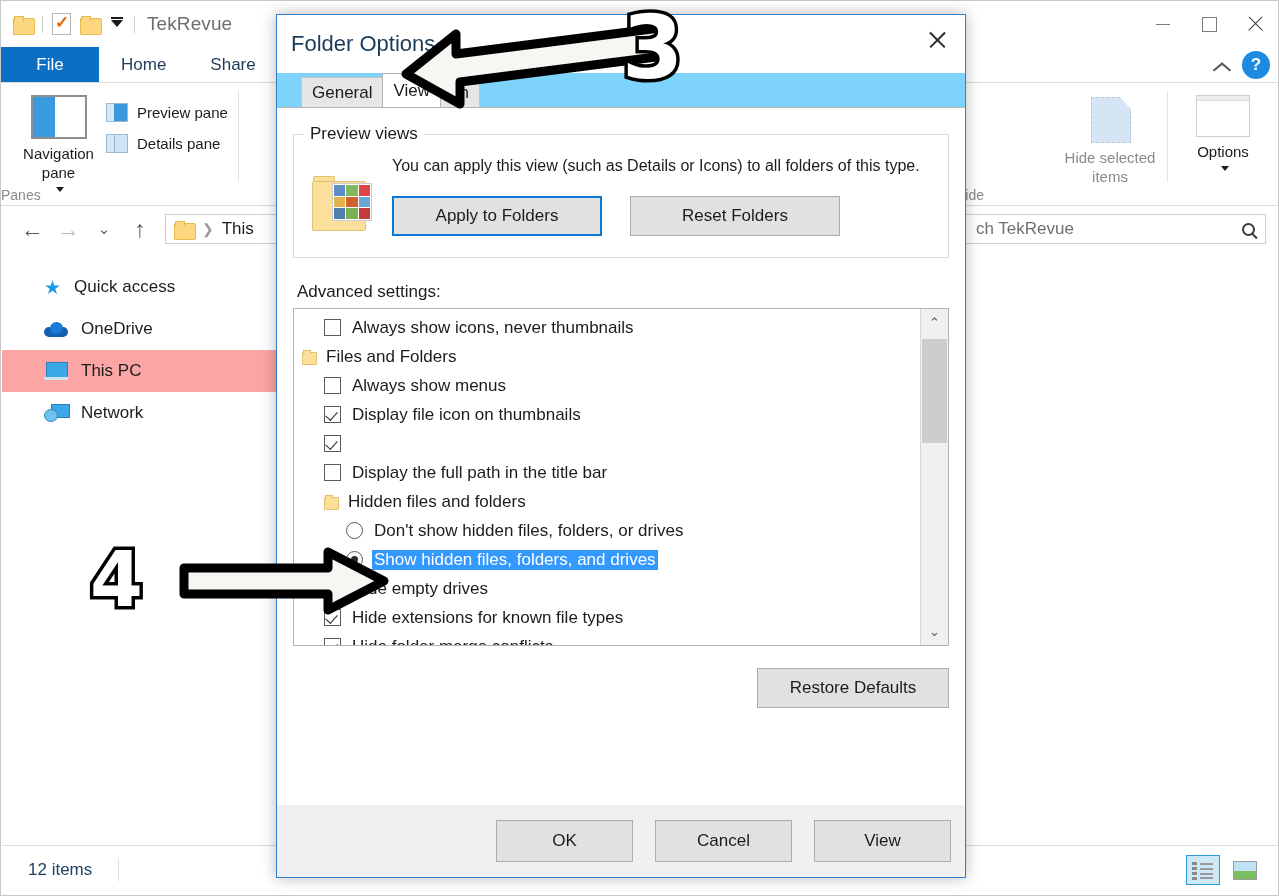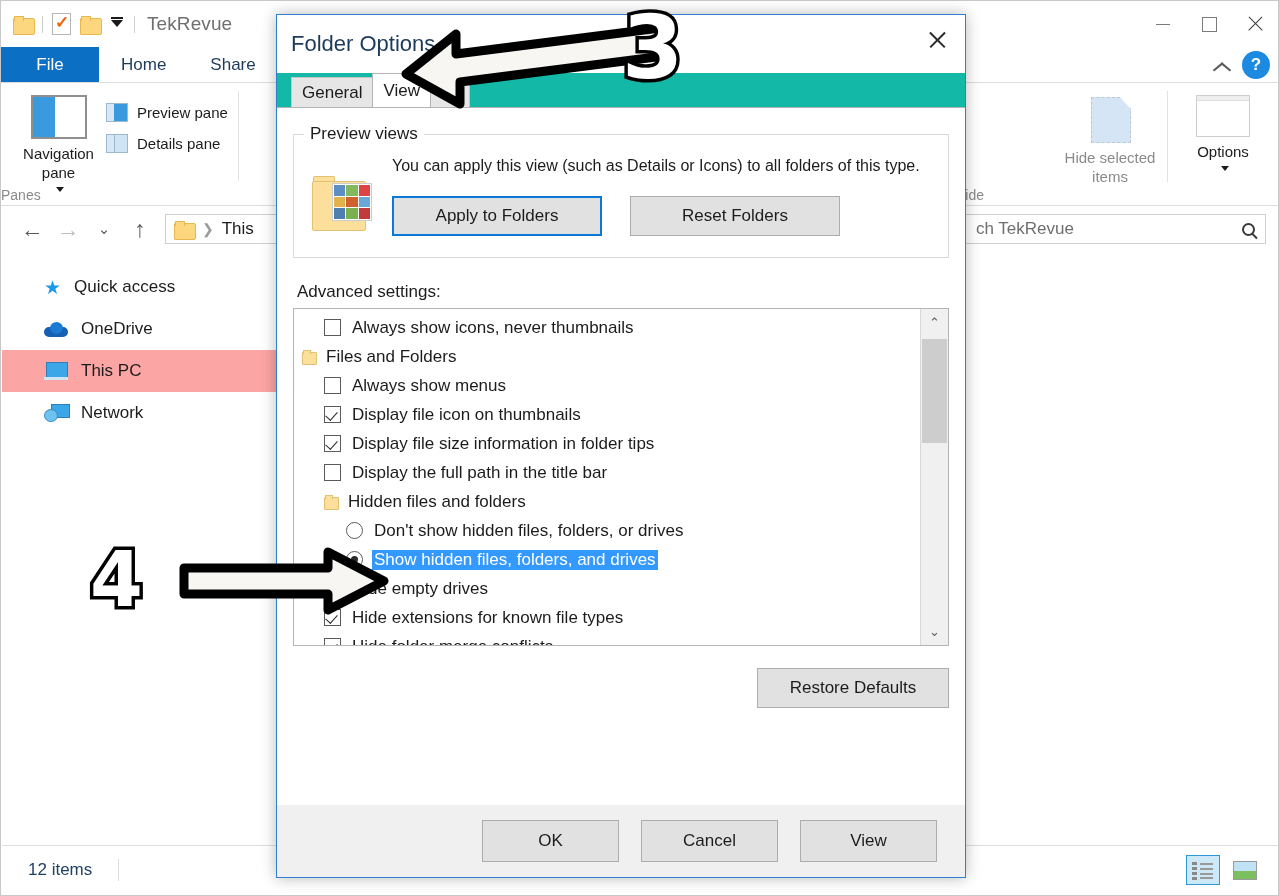--- a/index.html
+++ b/index.html
@@ -129,21 +129,21 @@
     box-shadow:0 0 14px rgba(0,0,0,.28);
     display:flex; flex-direction:column;
   }
   .dlg-title { height:58px; background:#fff; display:flex; align-items:center; position:relative; }
   .dlg-title h1 { margin:0; padding-left:14px; font-size:22px; font-weight:normal; color:#1c3b5a; }
   .dlg-close { position:absolute; right:0; top:0; width:56px; height:50px; display:flex; align-items:center; justify-content:center; }
   .dlg-close i { position:relative; width:20px; height:20px; display:block; }
   .dlg-close i:before, .dlg-close i:after { content:""; position:absolute; top:9px; left:0; width:21px; height:1.6px; background:#2a2a2a; }
   .dlg-close i:before { transform:rotate(45deg); } .dlg-close i:after { transform:rotate(-45deg); }
 
-  .dlg-tabs { height:34px; background:#14b8a6; display:flex; align-items:flex-end; padding-left:14px; position:relative; }
+  .dlg-tabs { height:34px; background:#7dd3fc; display:flex; align-items:flex-end; padding-left:24px; position:relative; }
   .dtab { height:30px; padding:0 10px; display:flex; align-items:center; font-size:17px; color:#1c1c1c;
           background:#e6e6e6; border:1px solid #c4c4c4; border-bottom:none; margin-right:-1px; }
   .dtab.active { background:#fff; border-color:#b4b4b4; height:34px; z-index:2; }
   .dtab.hidden-tab { color:#1c1c1c; }
 
   .dlg-body { flex:1; background:#fff; border-top:1px solid #b4b4b4; padding:12px 16px 0 16px; position:relative; }
 
   .fieldset { border:1px solid #dadada; margin-top:14px; padding:18px 16px 20px 16px; position:relative; }
   .fieldset > legend { position:absolute; top:-11px; left:10px; background:#fff; padding:0 6px; font-size:17px; color:#1c1c1c; }
   .fv-row { display:flex; gap:18px; }
@@ -180,21 +180,21 @@
   .li.selected .txt { background:#3399ff; color:#fff; }
 
   .vscroll { width:28px; border-left:1px solid #d8d8d8; background:#f0f0f0; position:relative; }
   .vs-arrow { height:27px; display:flex; align-items:center; justify-content:center; color:#5a5a5a; font-size:13px; }
   .vs-arrow.bottom { position:absolute; bottom:0; width:100%; }
   .vs-thumb { position:absolute; top:30px; left:1px; right:1px; height:104px; background:#cdcdcd; }
 
   .restore-row { display:flex; justify-content:flex-end; margin-top:22px; }
   .btn-restore { width:192px; height:40px; }
 
-  .dlg-footer { height:72px; background:#f0f0f0; display:flex; align-items:center; justify-content:flex-end; gap:22px; padding-right:28px; }
+  .dlg-footer { height:72px; background:#f0f0f0; display:flex; align-items:center; justify-content:flex-end; gap:22px; padding-right:14px; }
   .btn-ok, .btn-cancel, .btn-apply { width:137px; height:42px; }
 
   
   .anno { position:absolute; pointer-events:none; }
   .num { font-family:"DejaVu Sans", sans-serif; font-weight:bold; color:#fff;
          -webkit-text-stroke:7px #000; paint-order:stroke fill; }
   #anno3 { left:622px; top:4px; font-size:88px; line-height:88px; z-index:40; }
   #anno4 { left:90px; top:542px; font-size:76px; line-height:76px; z-index:40; }
   #arrow3 { left:398px; top:22px; width:270px; height:100px; z-index:39; }
   #arrow4 { left:178px; top:546px; width:212px; height:70px; z-index:39; }
@@ -440,21 +440,20 @@
           <div class="li sub">
             <span class="cb"></span>
             <span class="txt">Always show menus</span>
           </div>
           <div class="li sub">
             <span class="cb on"></span>
             <span class="txt">Display file icon on thumbnails</span>
           </div>
           <div class="li sub">
             <span class="cb on"></span>
-            <span class="txt">Display file size information in folder tips</span>
           </div>
           <div class="li sub">
             <span class="cb"></span>
             <span class="txt">Display the full path in the title bar</span>
           </div>
           <div class="li grp2">
             <span class="folder-mini"></span>
             <span class="txt">Hidden files and folders</span>
           </div>
           <div class="li sub2">

